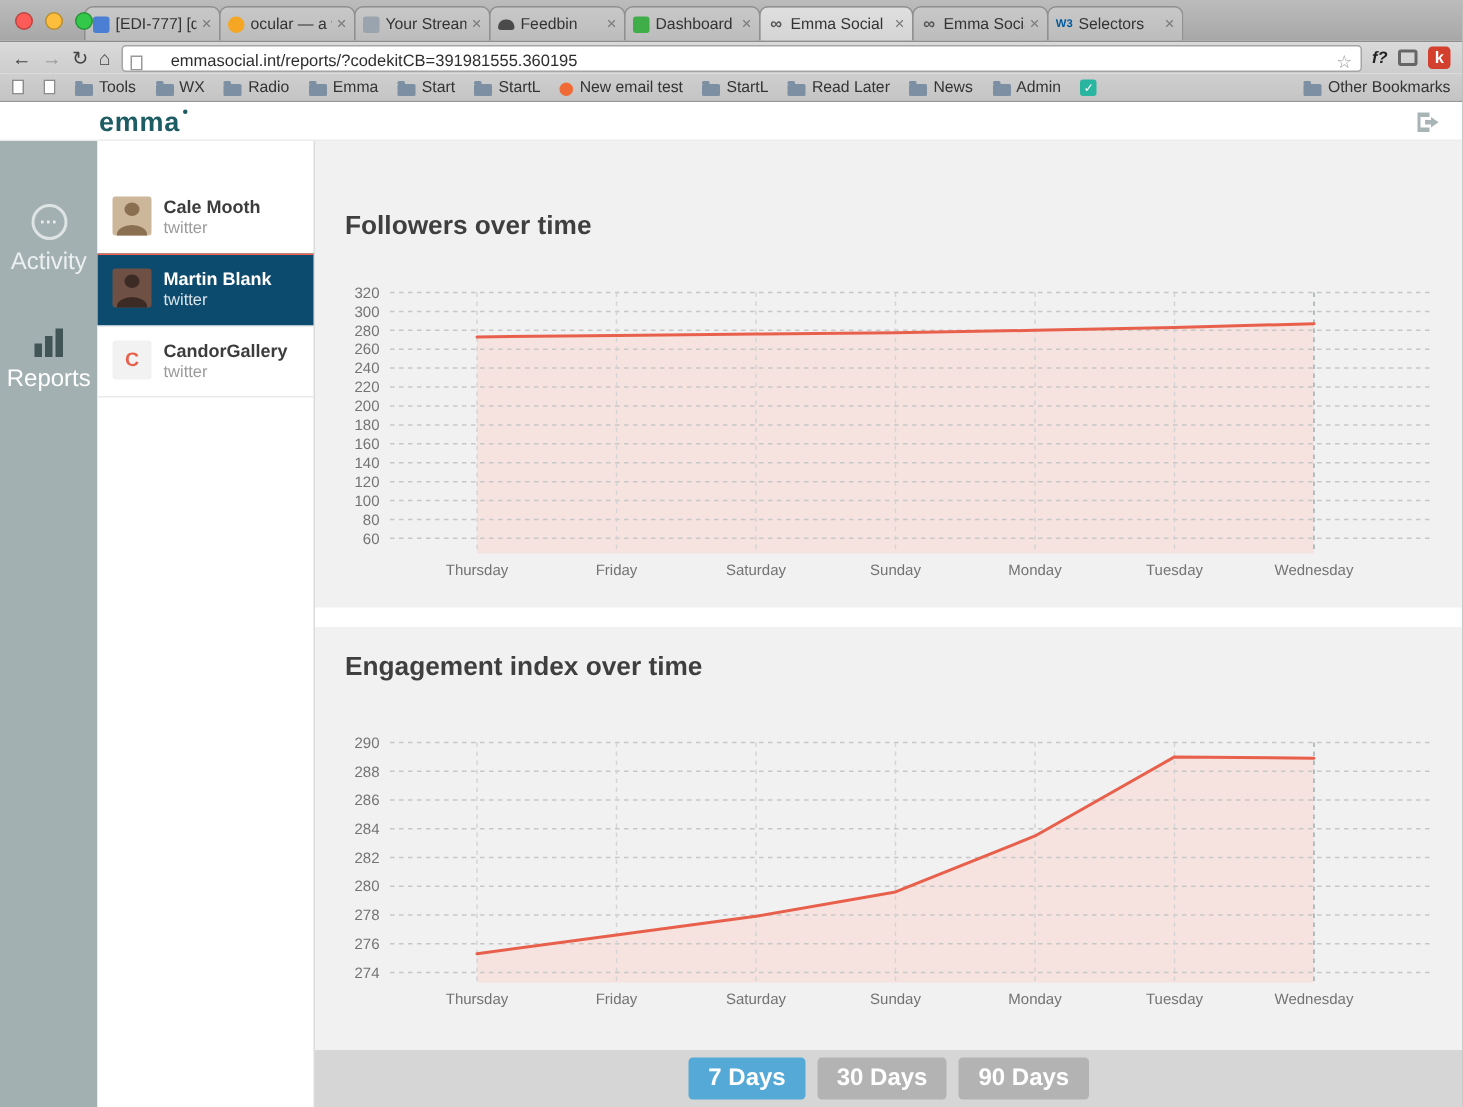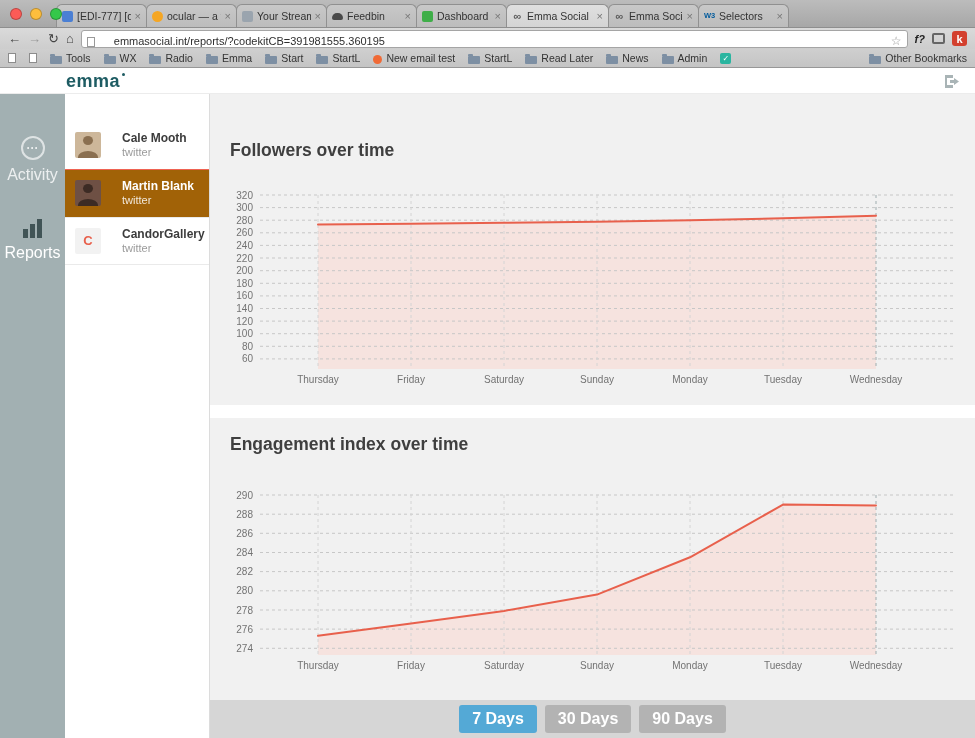--- a/index.html
+++ b/index.html
@@ -57,30 +57,30 @@
   .activity-icon{width:24px;height:24px;border:2px solid rgba(255,255,255,.65);border-radius:50%;color:rgba(255,255,255,.8);display:flex;align-items:center;justify-content:center;font-weight:bold;font-size:12px;box-sizing:border-box}
   .reports-icon{display:flex;align-items:flex-end;gap:2px;height:20px}
   .reports-icon i{display:block;width:5px;background:#415456}
   .reports-icon i:nth-child(1){height:9px}
   .reports-icon i:nth-child(2){height:14px}
   .reports-icon i:nth-child(3){height:19px}
   .rail-label{font-size:16px;color:rgba(255,255,255,.8)}
   .rail-item.active .rail-label{color:#fff;font-weight:normal}
 
   .accounts{width:145px;background:#fff;border-right:1px solid #dcdcdc;padding-top:28px;box-sizing:border-box;flex:0 0 auto}
-  .account{display:flex;align-items:center;gap:21px;padding:9px 10px;border-top:1px solid #eaeaea;cursor:default}
+  .account{display:flex;align-items:flex-start;gap:8px;padding:9px 10px;border-top:1px solid #eaeaea;cursor:default}
   .account:first-child{border-top:none}
   .account:last-child{border-bottom:1px solid #eaeaea}
   .avatar{width:26px;height:26px;border-radius:2px;position:relative;overflow:hidden;flex:0 0 auto;display:flex;align-items:center;justify-content:center;font-weight:bold;font-size:13px}
   .avatar.person::before{content:"";position:absolute;top:4px;left:8px;width:10px;height:9px;border-radius:50%;background:var(--fg)}
   .avatar.person::after{content:"";position:absolute;bottom:-5px;left:3px;width:20px;height:12px;border-radius:50% 50% 0 0;background:var(--fg)}
   .acc-text{display:flex;flex-direction:column;min-width:0}
   .acc-name{font-size:12px;font-weight:bold;color:#3c3c3c;line-height:1.25;white-space:nowrap}
   .acc-service{font-size:11px;color:#9b9b9b;line-height:1.25}
-  .account.selected{background:#a16207;border-color:#ef6352}
+  .account.selected{background:#0c4a6e;border-color:#ef6352}
   .account.selected .acc-name{color:#fff}
   .account.selected .acc-service{color:rgba(255,255,255,.85)}
 
   .main{flex:1;display:flex;flex-direction:column;background:#fff;min-width:0}
   .chart-section{background:#f1f1f1;padding-left:20px;box-sizing:border-box}
   .chart-section h2{font-size:17.5px;color:#3f3f3f;font-weight:bold;margin:0}
   .section1{height:311px;padding-top:46px}
   .section1 h2{margin-bottom:20px}
   .section2{height:282px;margin-top:13px;padding-top:16px}
   .section2 h2{margin-bottom:16px}

